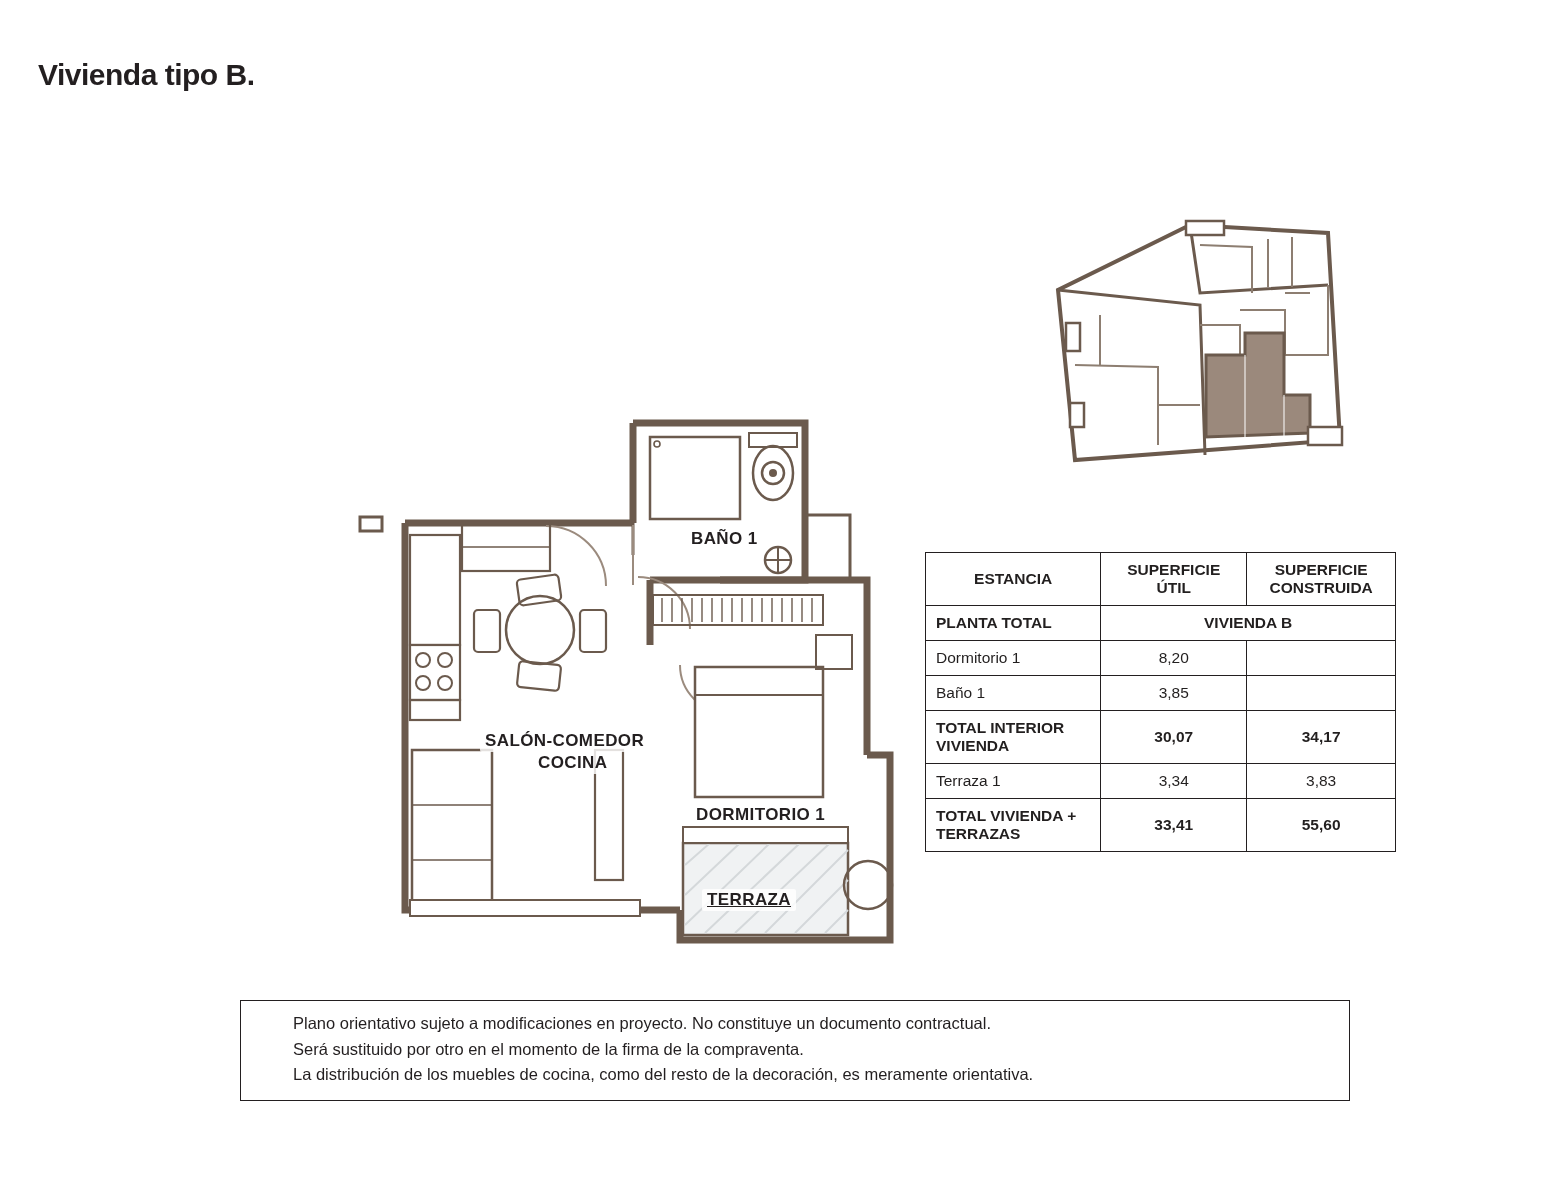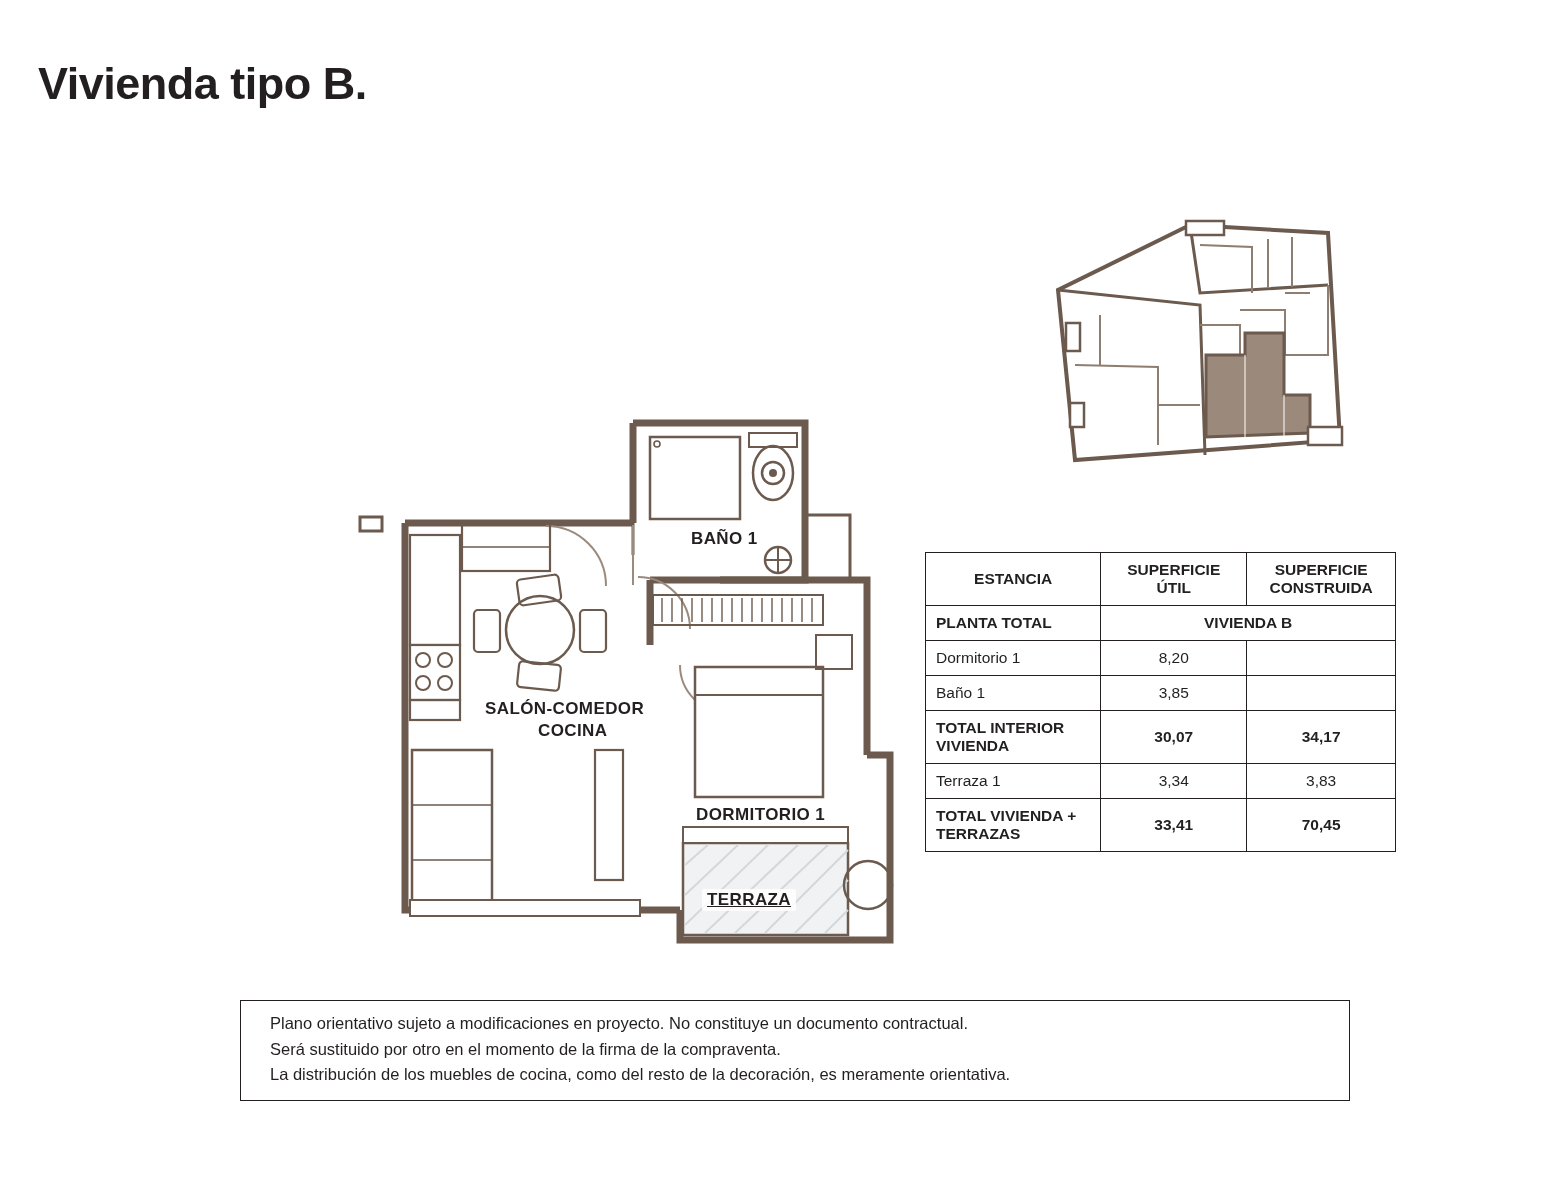--- a/index.html
+++ b/index.html
@@ -14,21 +14,21 @@
     font-family: "Liberation Sans", sans-serif;
     color: #221f1f;
     overflow: hidden;
   }
 
   
   .page-title {
     position: absolute;
     left: 38px;
     top: 58px;
-    font-size: 45px;
+    font-size: 30px;
     font-weight: 700;
     letter-spacing: -0.5px;
     color: #231f20;
   }
 
   
   .plan {
     position: absolute;
     left: 350px;
     top: 395px;
@@ -42,21 +42,21 @@
     position: absolute;
     font-size: 17px;
     font-weight: 700;
     letter-spacing: 0.4px;
     color: #231f20;
     white-space: nowrap;
     background: rgba(255,255,255,0.82);
     padding: 1px 5px;
     border-radius: 2px;
   }
-  .room-label.center { text-align: right; }
+  .room-label.center { text-align: right; margin-top: 32px; }
 
   
   .keyplan {
     position: absolute;
     left: 1040px;
     top: 215px;
     width: 320px;
     height: 270px;
   }
 
@@ -89,21 +89,21 @@
   .col-util { width: 136px; }
   .col-cons { width: 136px; }
 
   
   .disclaimer {
     position: absolute;
     left: 240px;
     top: 1000px;
     width: 1110px;
     border: 1px solid #231f20;
-    padding: 10px 14px 12px 29px;
+    padding: 10px 14px 12px 52px;
     box-sizing: border-box;
     font-size: 16.5px;
     line-height: 1.55;
     color: #231f20;
   }
   .disclaimer div { white-space: nowrap; }
 </style>
 </head>
 <body>
 
@@ -282,21 +282,21 @@
       <td class="num">34,17</td>
     </tr>
     <tr>
       <td class="room">Terraza 1</td>
       <td class="num">3,34</td>
       <td class="num">3,83</td>
     </tr>
     <tr class="bold">
       <td class="room">TOTAL VIVIENDA + TERRAZAS</td>
       <td class="num">33,41</td>
-      <td class="num">70,45</td>
+      <td class="num">55,60</td>
     </tr>
   </tbody>
 </table>
 
 <div class="disclaimer">
   <div>Plano orientativo sujeto a modificaciones en proyecto. No constituye un documento contractual.</div>
   <div>Será sustituido por otro en el momento de la firma de la compraventa.</div>
   <div>La distribución de los muebles de cocina, como del resto de la decoración, es meramente orientativa.</div>
 </div>
 

